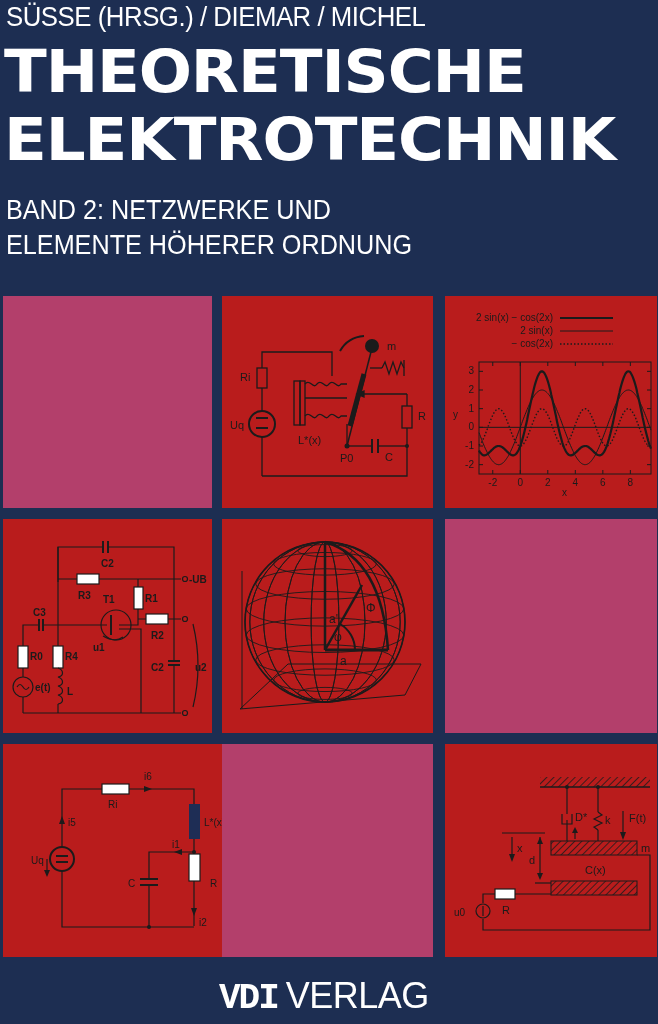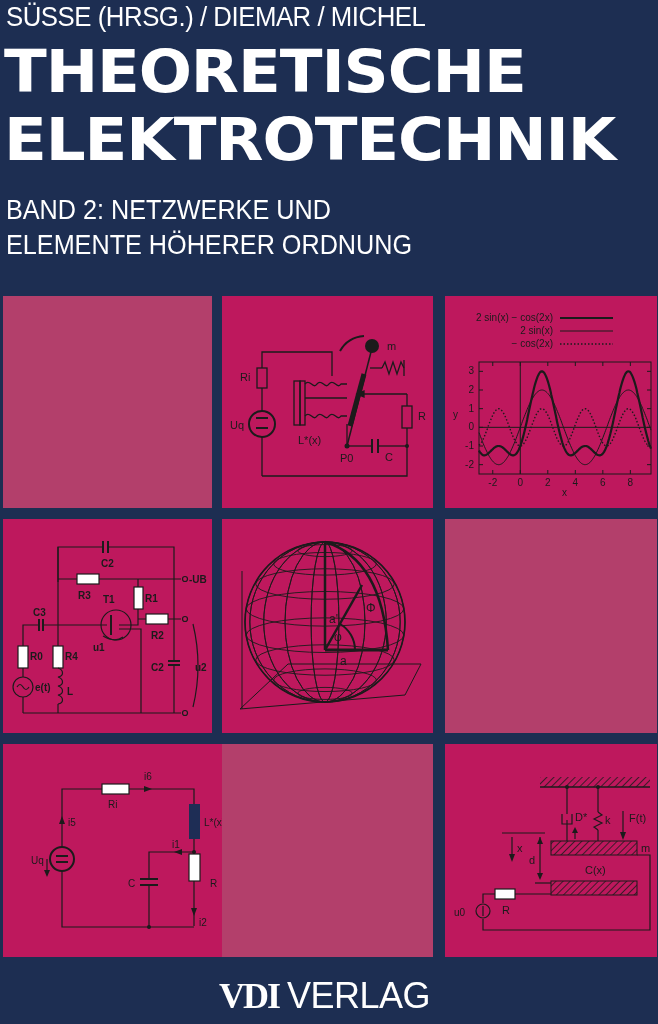--- a/index.html
+++ b/index.html
@@ -6,24 +6,24 @@
   body{width:658px;height:1024px;background:#1d2e52;position:relative;overflow:hidden;font-family:"Liberation Sans",sans-serif;color:#fff;}
   .authors{position:absolute;left:6px;top:0px;font-size:28px;letter-spacing:-0.5px;font-weight:300;transform:scaleX(0.92);transform-origin:left top;white-space:nowrap;line-height:34px;}
   .title{position:absolute;left:4px;font-family:"DejaVu Sans",sans-serif;font-weight:bold;font-size:58px;line-height:60px;letter-spacing:-1px;transform:scaleX(1.08);transform-origin:left top;white-space:nowrap;}
   .title.t1{top:42px;}
   .title.t2{top:110px;}
   .subtitle{position:absolute;left:6px;font-size:28px;line-height:34px;white-space:nowrap;transform:scaleX(0.9);transform-origin:left top;}
   .subtitle.s1{top:193px;}
   .subtitle.s2{top:228px;}
   .tile{position:absolute;box-sizing:border-box;}
   .tile.red{background:#b33f6b;}
-  .tile.white{background:#be185d;text-align:right;}
+  .tile.white{background:#b91c1c;text-align:right;}
   .tile svg{position:absolute;left:0;top:0;width:100%;height:100%;}
   .publisher{position:absolute;left:219px;top:976px;white-space:nowrap;display:flex;align-items:baseline;}
-  .vdi{font-family:Liberation Serif, serif;font-weight:bold;font-size:36px;letter-spacing:-2px;line-height:40px;}
+  .vdi{font-family:Liberation Mono, monospace;font-weight:bold;font-size:36px;letter-spacing:-2px;line-height:40px;}
   .verlag{font-size:36px;font-weight:normal;margin-left:8px;line-height:40px;letter-spacing:-0.5px;}
   svg text{font-family:"Liberation Sans",sans-serif;fill:#1b1b1b;}
 </style>
 </head>
 <body>
 
 <div class="authors">SÜSSE (HRSG.) / DIEMAR / MICHEL</div>
 <div class="title t1">THEORETISCHE</div>
 <div class="title t2">ELEKTROTECHNIK</div>
 <div class="subtitle s1">BAND 2: NETZWERKE UND</div>

